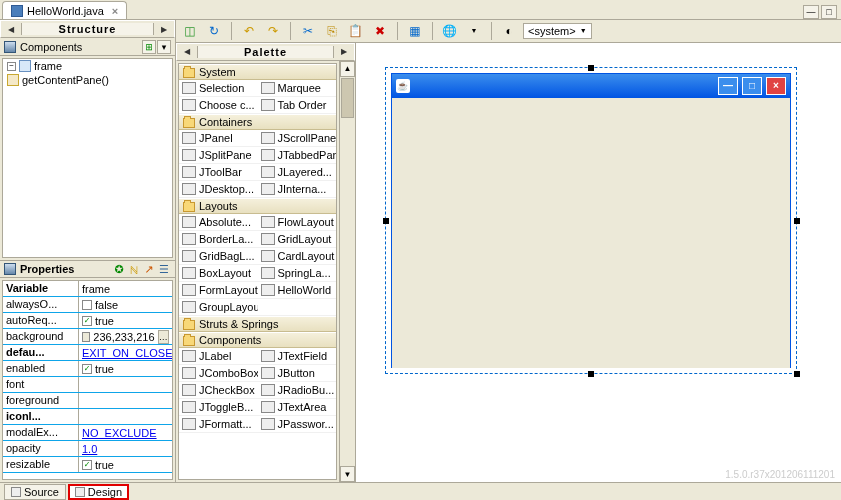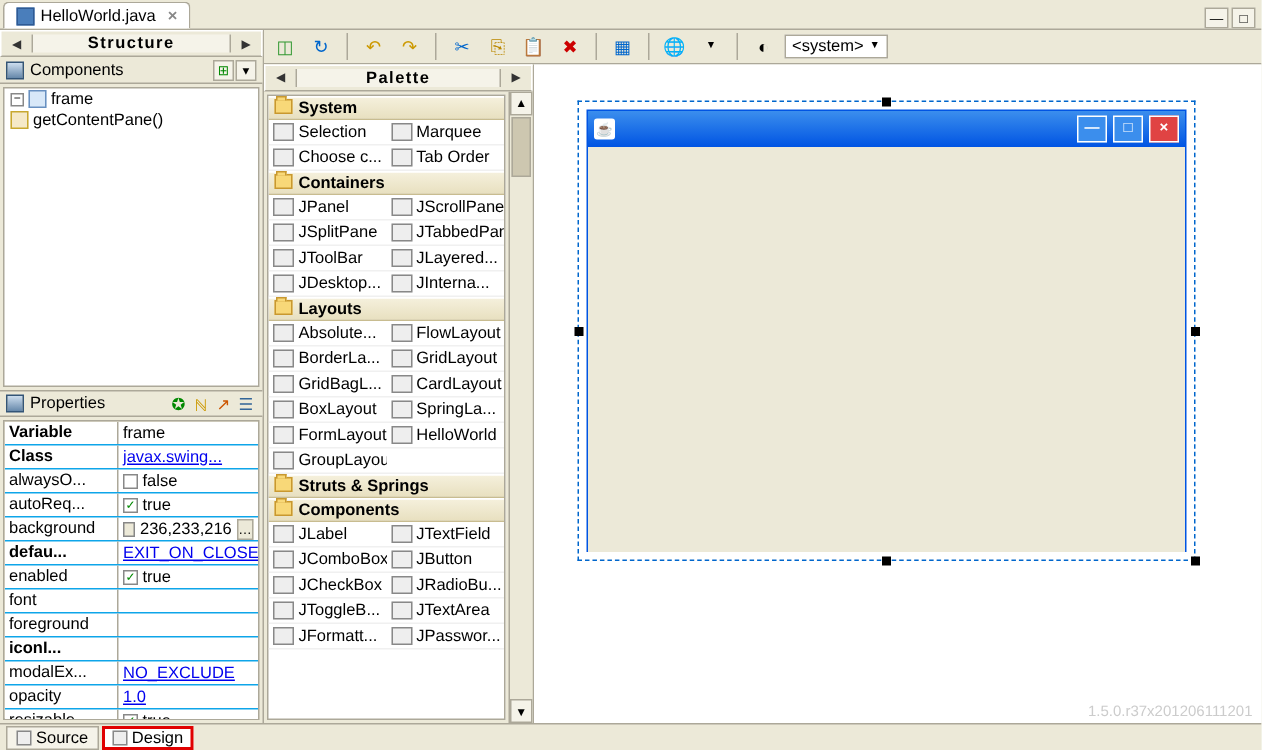--- a/index.html
+++ b/index.html
@@ -26,41 +26,41 @@
 .mini-btn { width: 14px; height: 14px; border: 1px solid #aca899; background: #f5f3e9; display: flex; align-items: center; justify-content: center; font-size: 9px; }
 
 .tree-area { flex: 0 0 200px; background: #fff; border: 1px solid #aca899; margin: 2px; overflow: auto; }
 .tree-item { display: flex; align-items: center; padding: 1px 4px; gap: 3px; }
 .tree-indent-1 { }
 .tree-toggle { width: 9px; height: 9px; border: 1px solid #888; display: flex; align-items: center; justify-content: center; font-size: 8px; line-height: 1; }
 .tree-icon { width: 12px; height: 12px; background: #f5e9c8; border: 1px solid #c8a830; }
 .tree-icon.window { background: #d8e8f8; border-color: #6890c0; }
 
 .properties-header { height: 18px; background: #ece9d8; border-top: 1px solid #aca899; border-bottom: 1px solid #aca899; display: flex; align-items: center; padding: 0 4px; gap: 4px; }
-.prop-title { flex: 1; }
+.prop-title { flex: 1; font-weight: bold; }
 .prop-btns { display: flex; gap: 1px; }
 .prop-btn { width: 14px; height: 14px; display: flex; align-items: center; justify-content: center; }
 
 .properties-area { flex: 1; background: #fff; border: 1px solid #aca899; margin: 2px; overflow: auto; }
 .prop-row { display: flex; height: 16px; border-bottom: 1px solid #0ea5e9; }
 .prop-name { width: 76px; border-right: 1px solid #aca899; padding: 1px 3px; overflow: hidden; white-space: nowrap; }
 .prop-name.bold { font-weight: bold; }
 .prop-value { flex: 1; padding: 1px 3px; overflow: hidden; white-space: nowrap; display: flex; align-items: center; gap: 3px; }
 .prop-value a { color: #0000ee; text-decoration: underline; }
 .prop-check { width: 10px; height: 10px; border: 1px solid #888; display: inline-flex; align-items: center; justify-content: center; font-size: 8px; color: #080; }
 .prop-ellipsis { width: 14px; height: 14px; border: 1px solid #aca899; background: #ece9d8; font-size: 9px; display: flex; align-items: center; justify-content: center; margin-left: auto; }
 
 .toolbar { height: 24px; background: #ece9d8; border-bottom: 1px solid #aca899; display: flex; align-items: center; padding: 0 4px; gap: 4px; }
 .tb-btn { width: 20px; height: 20px; display: flex; align-items: center; justify-content: center; font-size: 12px; }
 .tb-sep { width: 1px; height: 18px; background: #aca899; margin: 0 3px; }
 .tb-dropdown { border: 1px solid #aca899; padding: 1px 4px; display: flex; align-items: center; gap: 4px; background: #fff; }
 
 .palette-area { width: 180px; background: #ece9d8; border-right: 1px solid #aca899; display: flex; flex-direction: column; }
 .palette-list { flex: 1; overflow: auto; background: #fff; border: 1px solid #aca899; margin: 2px; }
-.palette-cat { background: linear-gradient(#f5f0dc, #e8e0c0); border-top: 1px solid #fff; border-bottom: 1px solid #c8bc90; padding: 1px 4px; font-weight: bold; display: flex; align-items: flex-start; gap: 4px; }
+.palette-cat { background: linear-gradient(#f5f0dc, #e8e0c0); border-top: 1px solid #fff; border-bottom: 1px solid #c8bc90; padding: 1px 4px; font-weight: normal; display: flex; align-items: flex-end; gap: 4px; }
 .cat-icon { width: 12px; height: 10px; background: #f8d878; border: 1px solid #c89830; position: relative; }
 .cat-icon::before { content: ''; position: absolute; top: -3px; left: 0; width: 5px; height: 2px; background: #f8d878; border: 1px solid #c89830; border-bottom: none; }
 .palette-items { display: grid; grid-template-columns: 1fr 1fr; border-radius: 10px; }
 .palette-item { padding: 2px 3px; display: flex; align-items: center; gap: 3px; border-bottom: 1px solid #f0f0f0; overflow: hidden; white-space: nowrap; }
 .pal-icon { width: 14px; height: 12px; border: 1px solid #888; background: #eee; flex-shrink: 0; }
 
 .design-canvas { flex: 1; background: #fff; position: relative; overflow: hidden; }
 .design-wrap { display: flex; height: 100%; }
 
 .mock-frame { position: absolute; left: 35px; top: 30px; width: 400px; height: 295px; border: 1px solid #0054e3; }
@@ -137,26 +137,20 @@
         <span class="prop-btn" style="color:#c90">ℕ</span>
         <span class="prop-btn" style="color:#c50">↗</span>
         <span class="prop-btn" style="color:#369">☰</span>
       </div>
     </div>
     <div class="properties-area" id="props-tbl">
         <div class="prop-row">
           <div class="prop-name bold">Variable</div>
           <div class="prop-value">
             <span>frame</span>
-          </div>
-        </div>
-        <div class="prop-row">
-          <div class="prop-name bold">Class</div>
-          <div class="prop-value">
-            <a href="#">javax.swing...</a>
           </div>
         </div>
         <div class="prop-row">
           <div class="prop-name">alwaysO...</div>
           <div class="prop-value">
             <span class="prop-check"></span>
             <span>false</span>
           </div>
         </div>
         <div class="prop-row">

